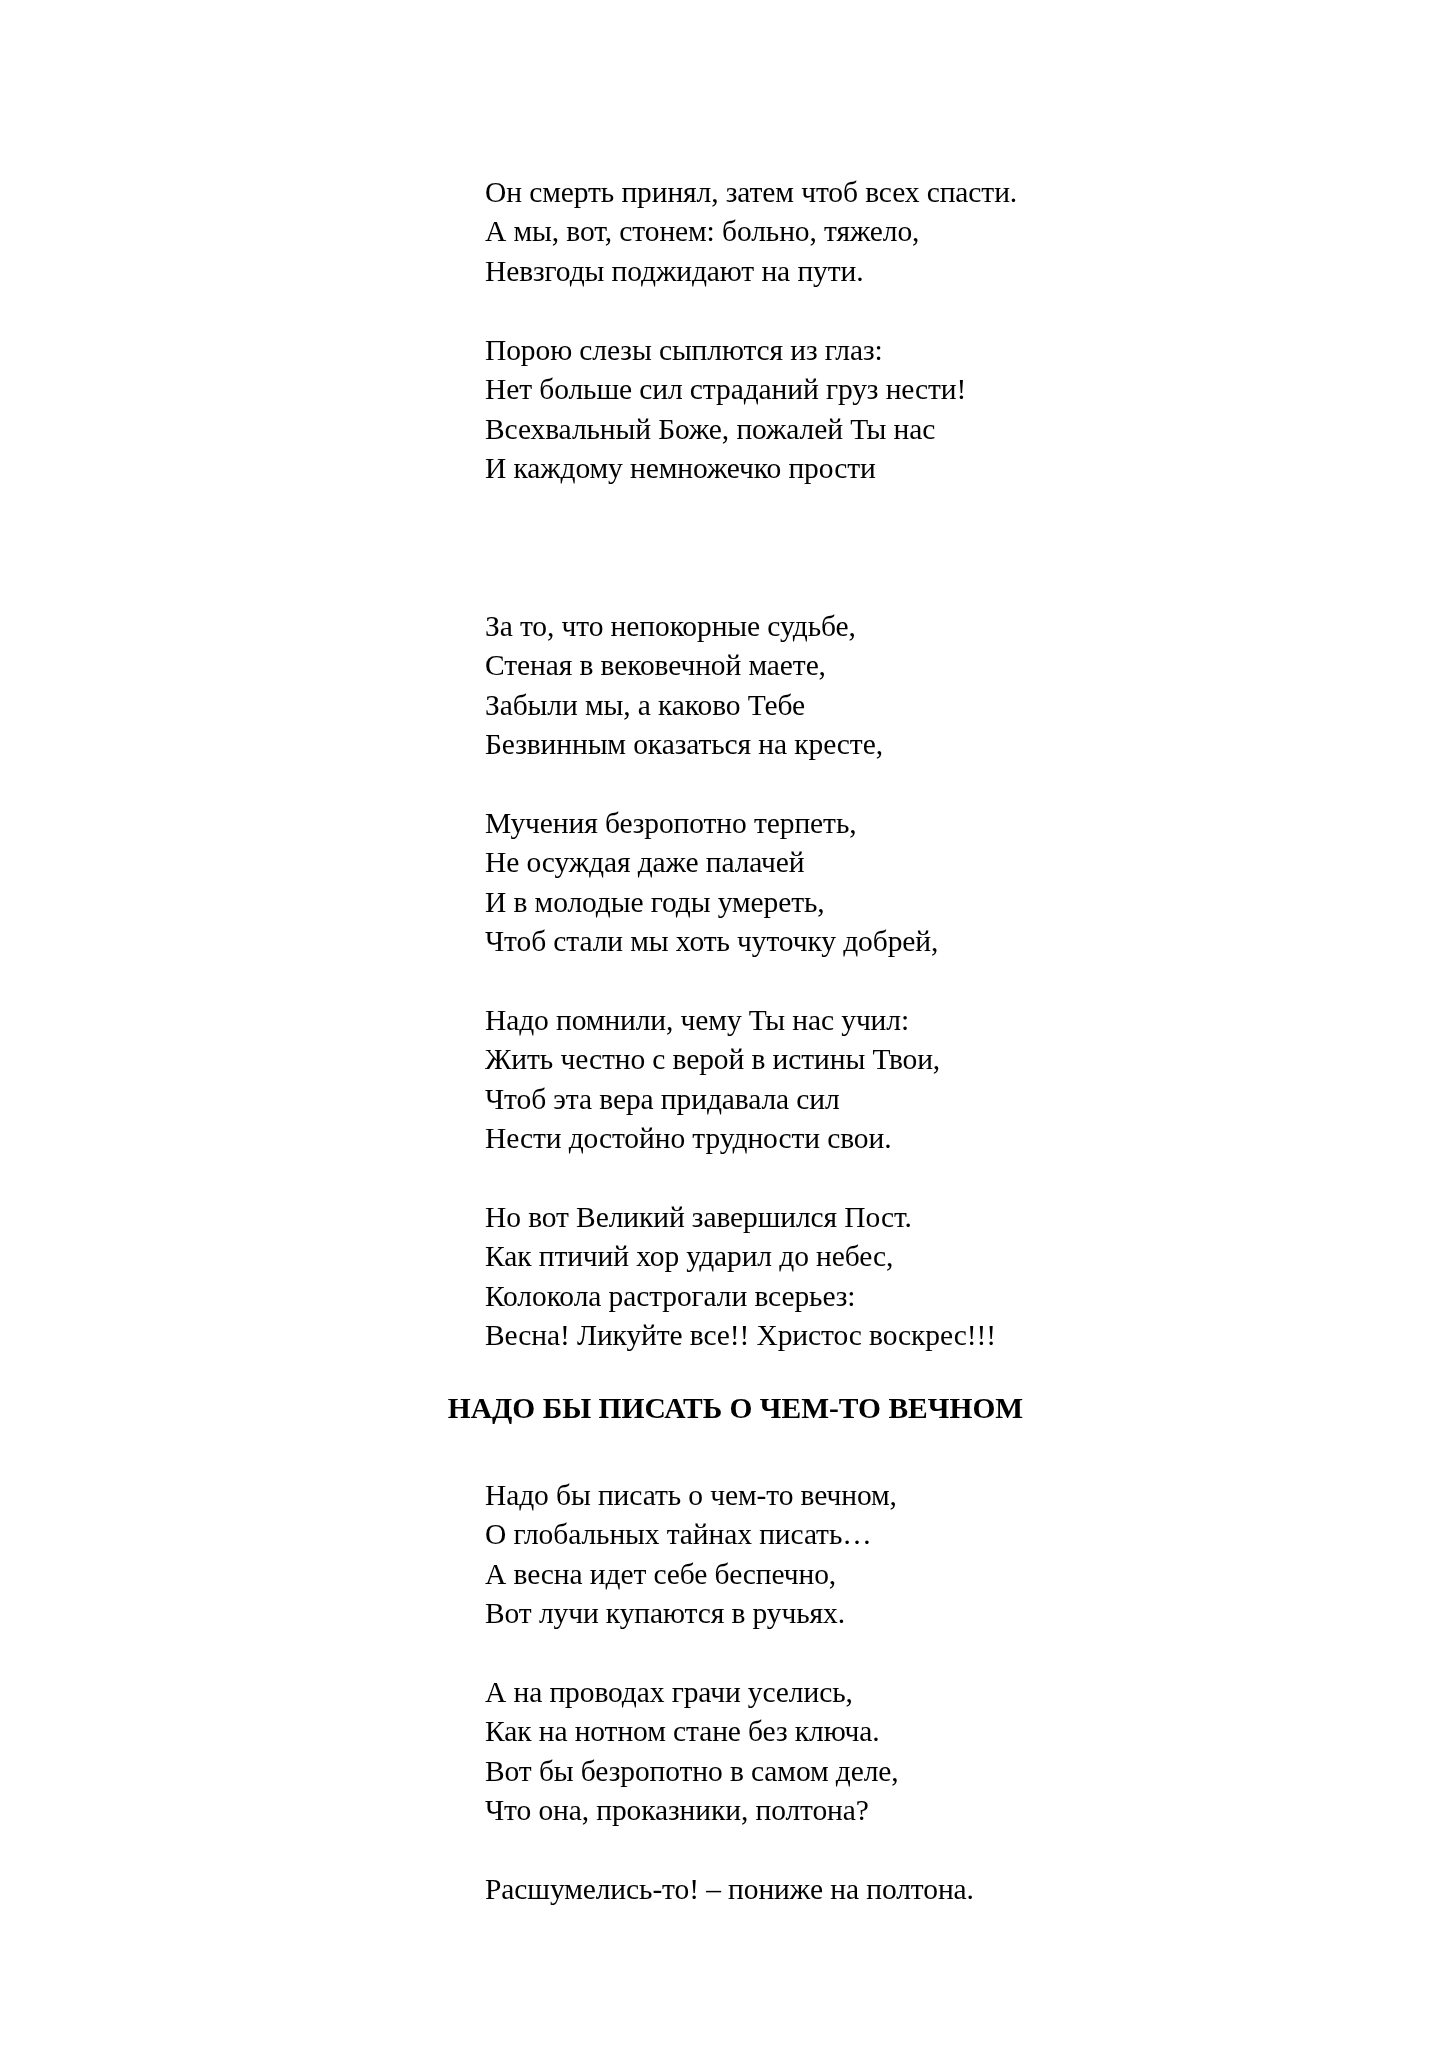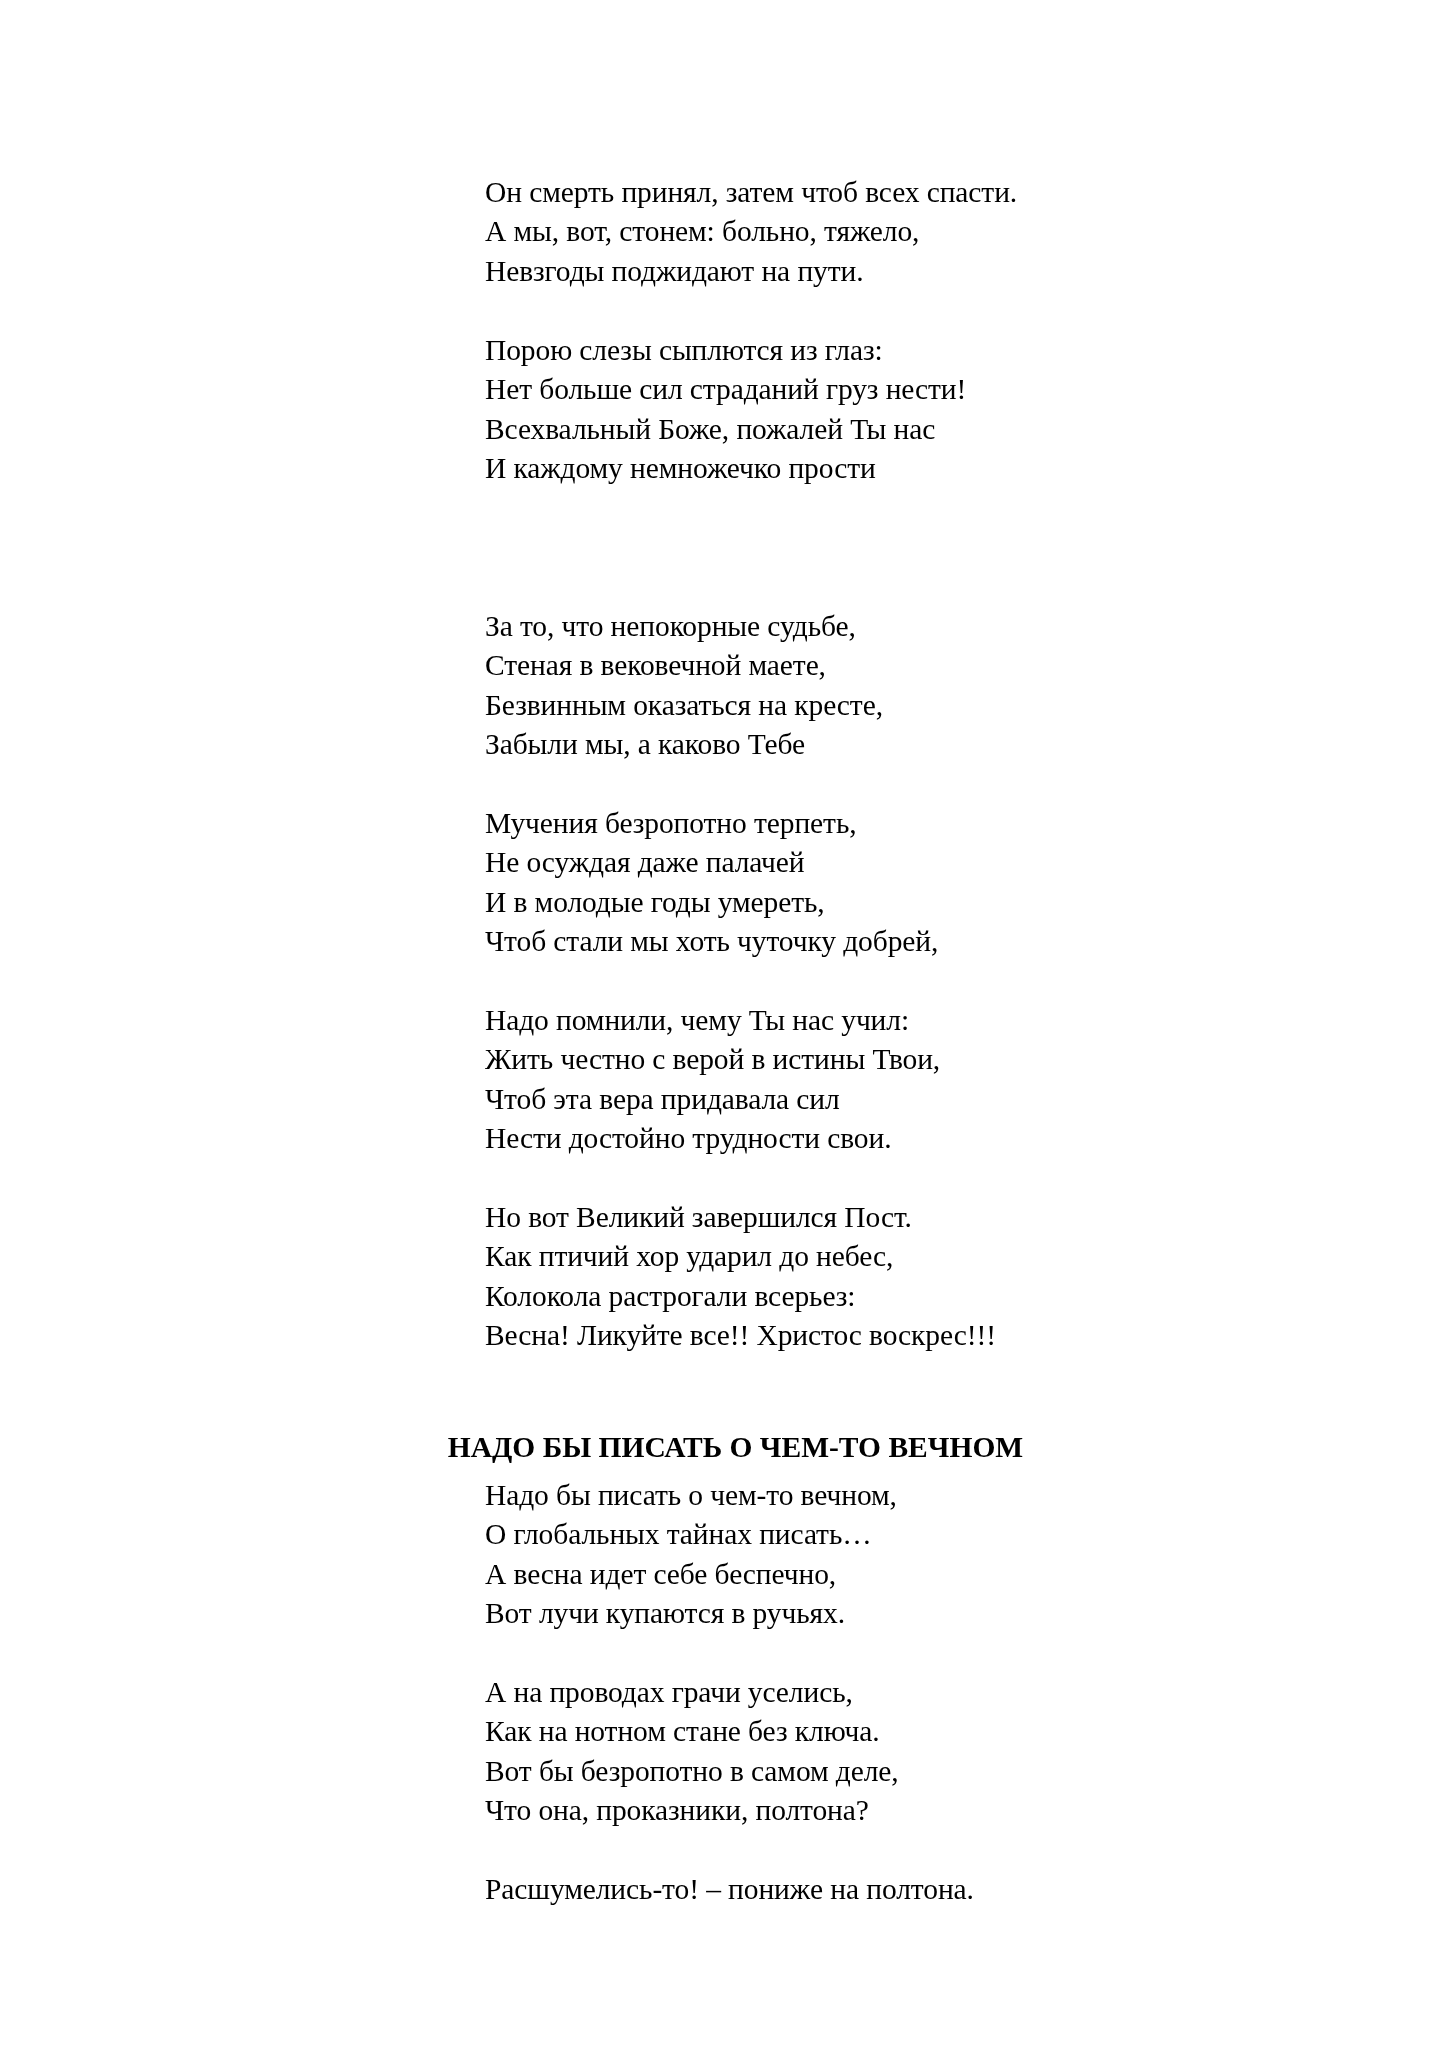--- a/index.html
+++ b/index.html
@@ -32,21 +32,21 @@
       display: block;
       font-size: 29.5px;
       line-height: 39.3px;
       white-space: nowrap;
       letter-spacing: -0.1px;
     }
     .heading {
       position: absolute;
       left: 0;
       width: 1455px;
-      top: 1427px;
+      top: 1388px;
       text-align: center;
       font-weight: bold;
       font-size: 29.5px;
       line-height: 40px;
       margin: 0;
       padding-left: 16px;
       box-sizing: border-box;
       white-space: nowrap;
     }
   </style>
@@ -64,22 +64,22 @@
   <div class="stanza" style="top:331px;">
     <span class="line">Порою слезы сыплются из глаз:</span>
     <span class="line">Нет больше сил страданий груз нести!</span>
     <span class="line">Всехвальный Боже, пожалей Ты нас</span>
     <span class="line">И каждому немножечко прости</span>
   </div>
 
   <div class="stanza" style="top:607px;">
     <span class="line">За то, что непокорные судьбе,</span>
     <span class="line">Стеная в вековечной маете,</span>
+    <span class="line">Забыли мы, а каково Тебе</span>
     <span class="line">Безвинным оказаться на кресте,</span>
-    <span class="line">Забыли мы, а каково Тебе</span>
   </div>
 
   <div class="stanza" style="top:804px;">
     <span class="line">Мучения безропотно терпеть,</span>
     <span class="line">Не осуждая даже палачей</span>
     <span class="line">И в молодые годы умереть,</span>
     <span class="line">Чтоб стали мы хоть чуточку добрей,</span>
   </div>
 
   <div class="stanza" style="top:1001px;">

